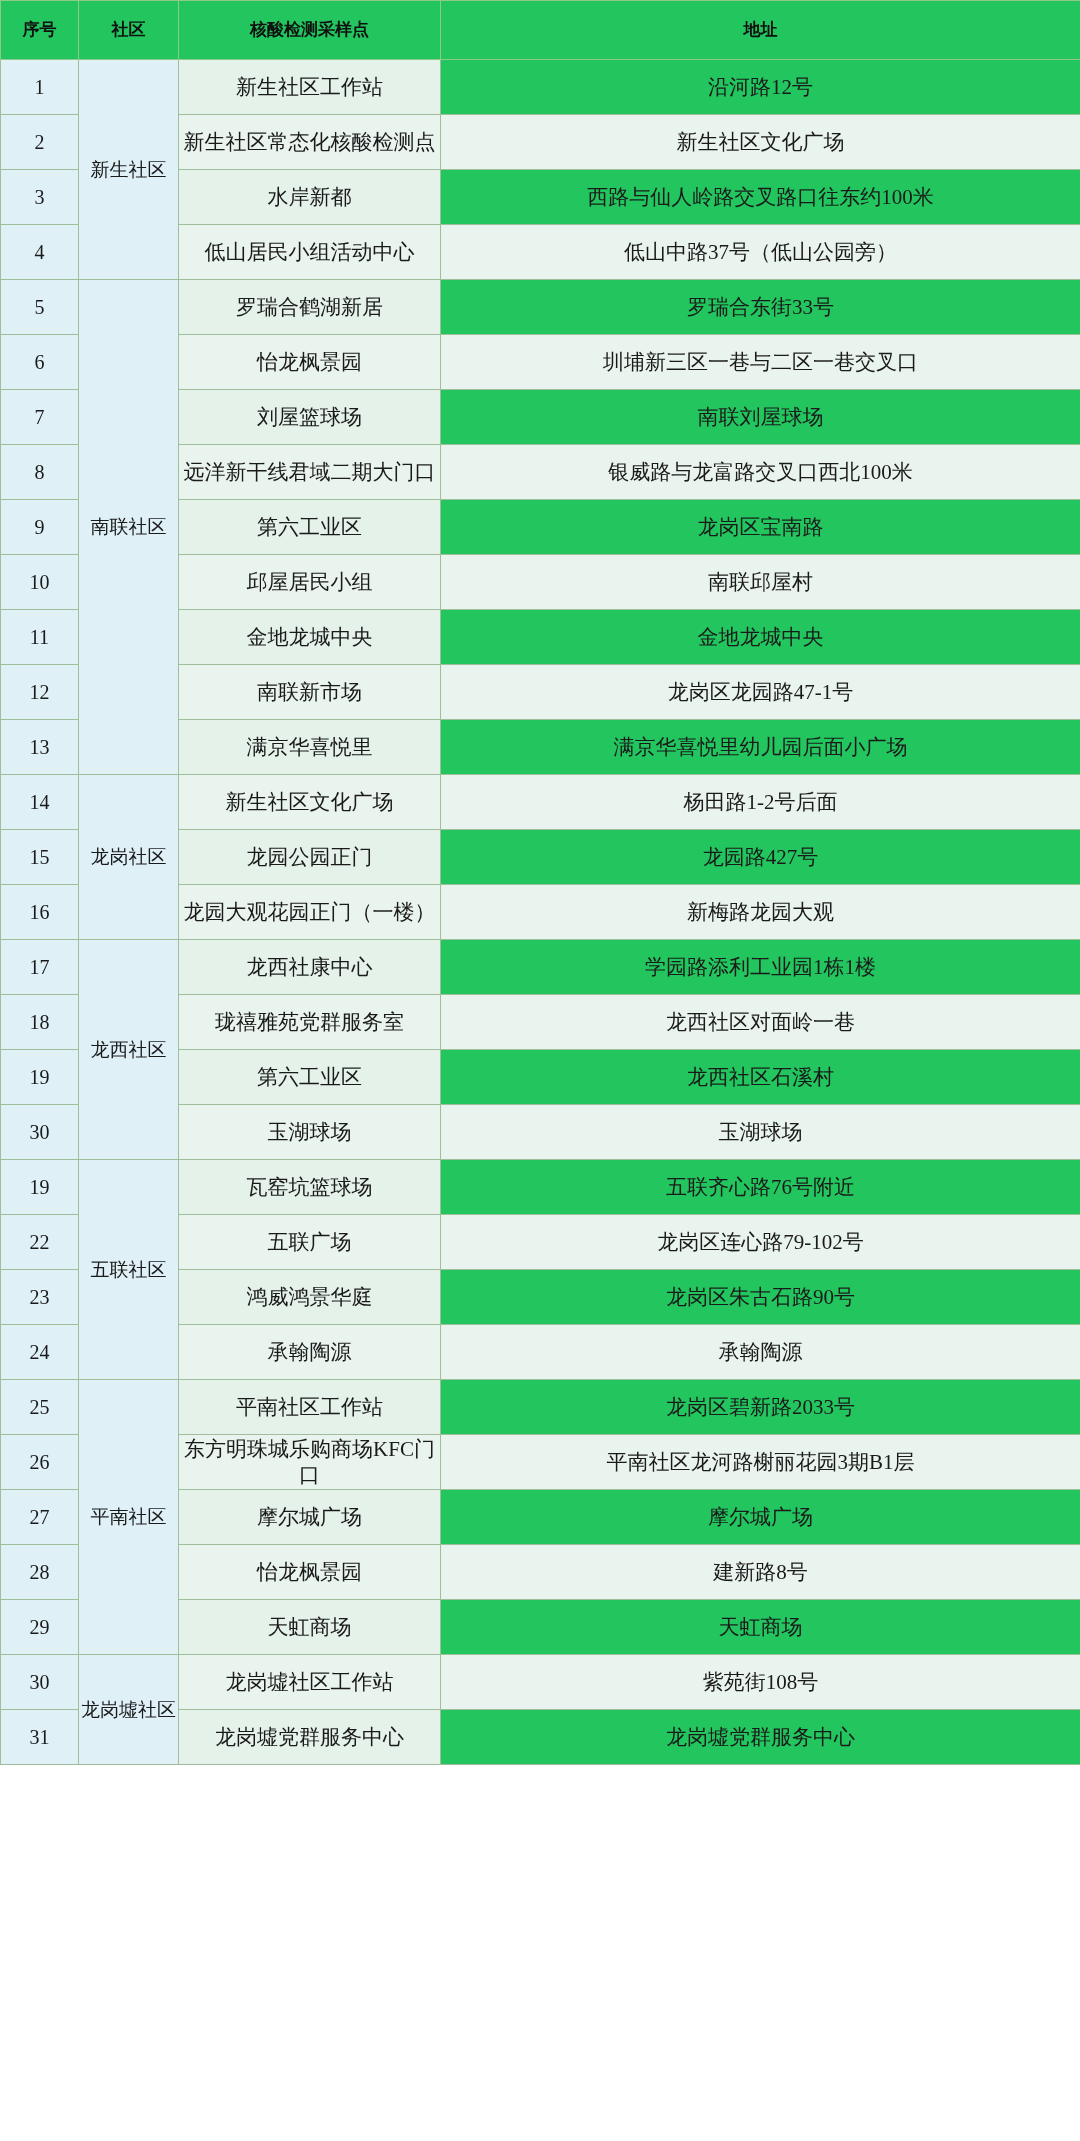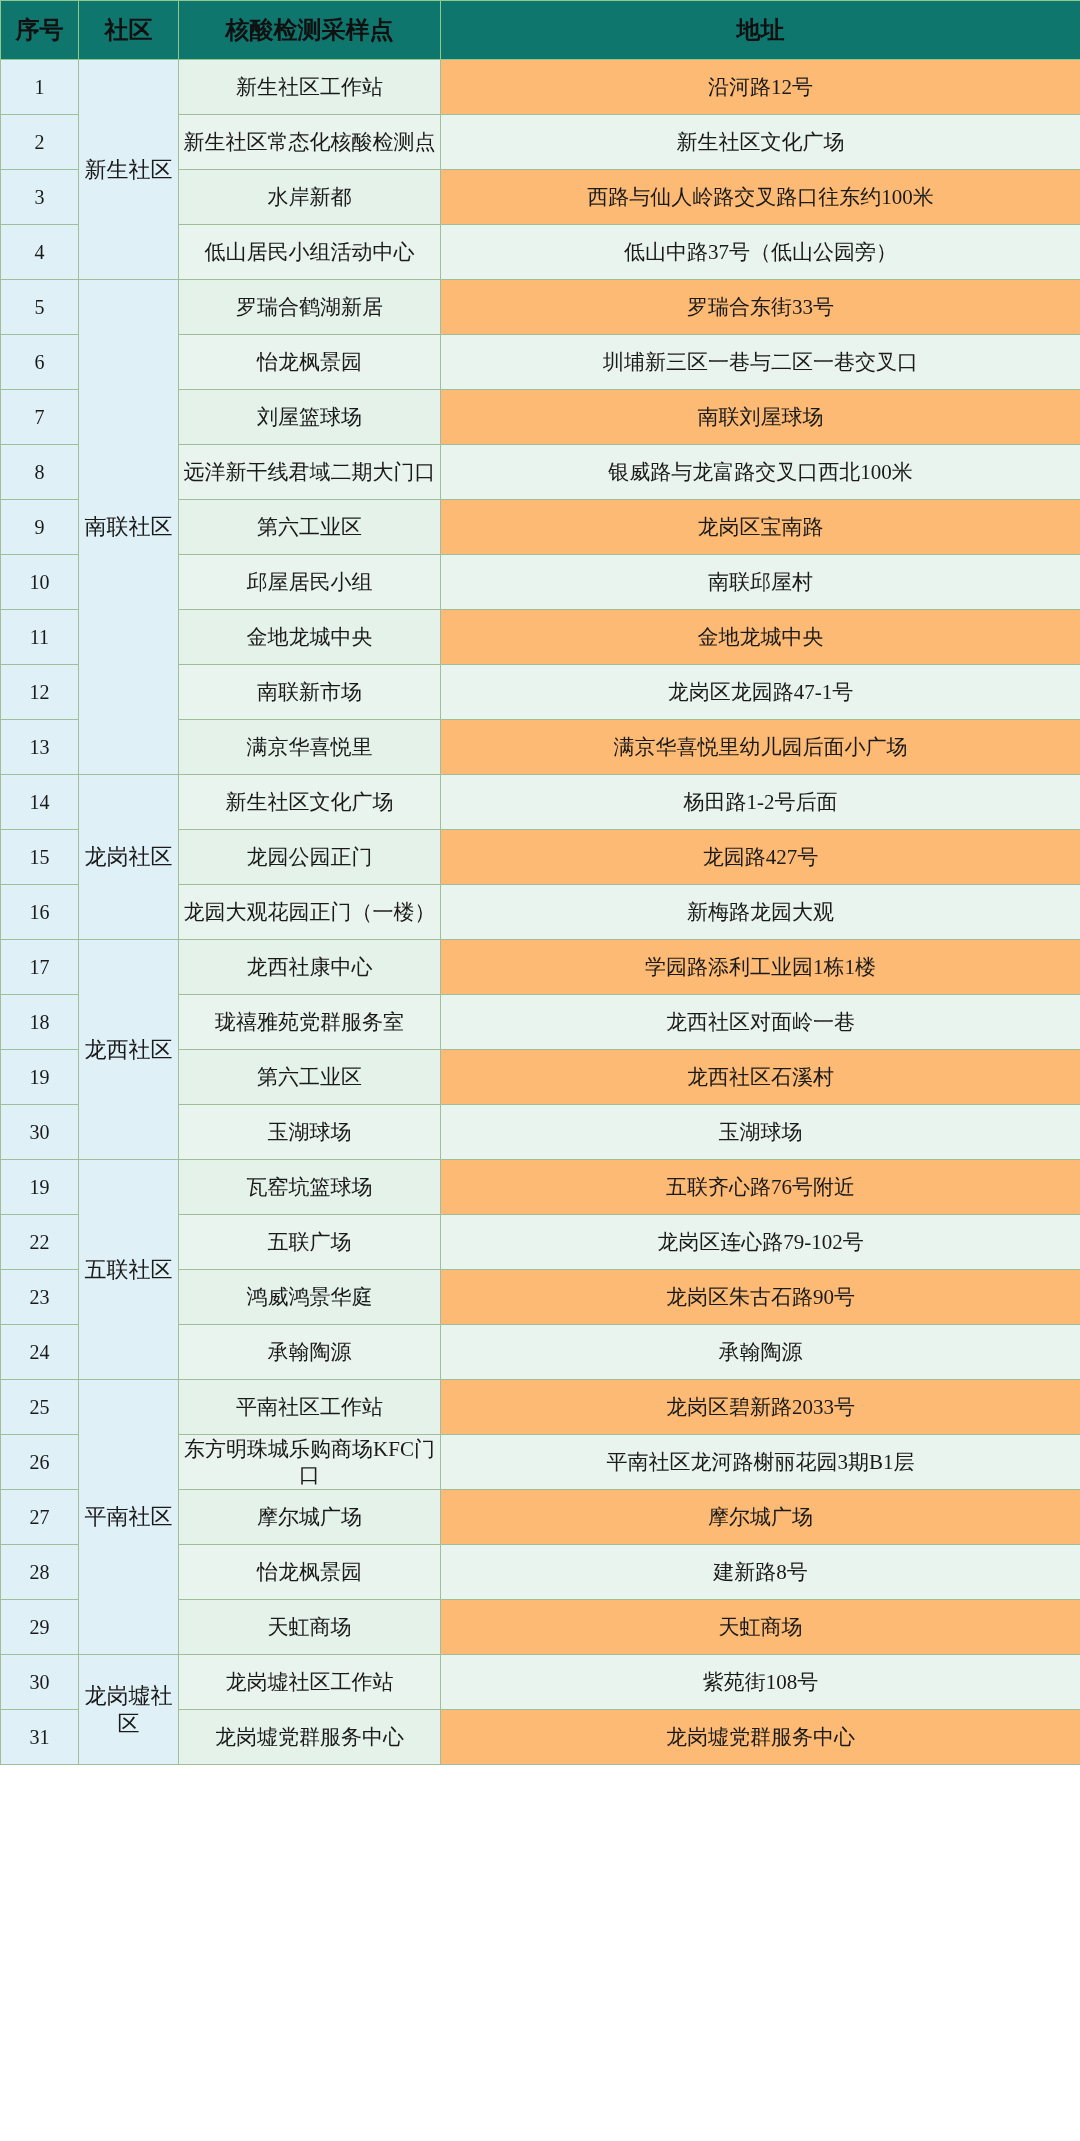--- a/index.html
+++ b/index.html
@@ -27,48 +27,48 @@
     text-align: center;
     vertical-align: middle;
     font-size: 21px;
     color: #1a1a1a;
     padding: 0;
     height: 54px;
     line-height: 1.25;
     word-break: break-all;
   }
   table.nat-table thead th {
-    background: #0f766e;
+    background: #22c55e;
     font-weight: bold;
-    font-size: 24px;
+    font-size: 17px;
     height: 58px;
     border: 1px solid #8fc98b;
     color: #101010;
   }
   table.nat-table td.idx {
     background: #dff0f7;
     font-size: 20px;
   }
   table.nat-table td.com {
     background: #dff0f7;
     font-weight: normal;
   }
   table.nat-table td.site {
     background: #e5f2ea;
     margin-left: 8px;
   }
   table.nat-table td.addr {
-    background: #fdba74;
+    background: #22c55e;
   }
   table.nat-table tr.alt td.site,
   table.nat-table tr.alt td.addr {
     background: #e9f4ee;
   }
   table.nat-table td.com {
-    font-size: 22px;
+    font-size: 19px;
   }
 </style>
 </head>
 <body>
 
 <table class="nat-table">
   <colgroup>
     <col class="c-idx">
     <col class="c-com">
     <col class="c-site">

